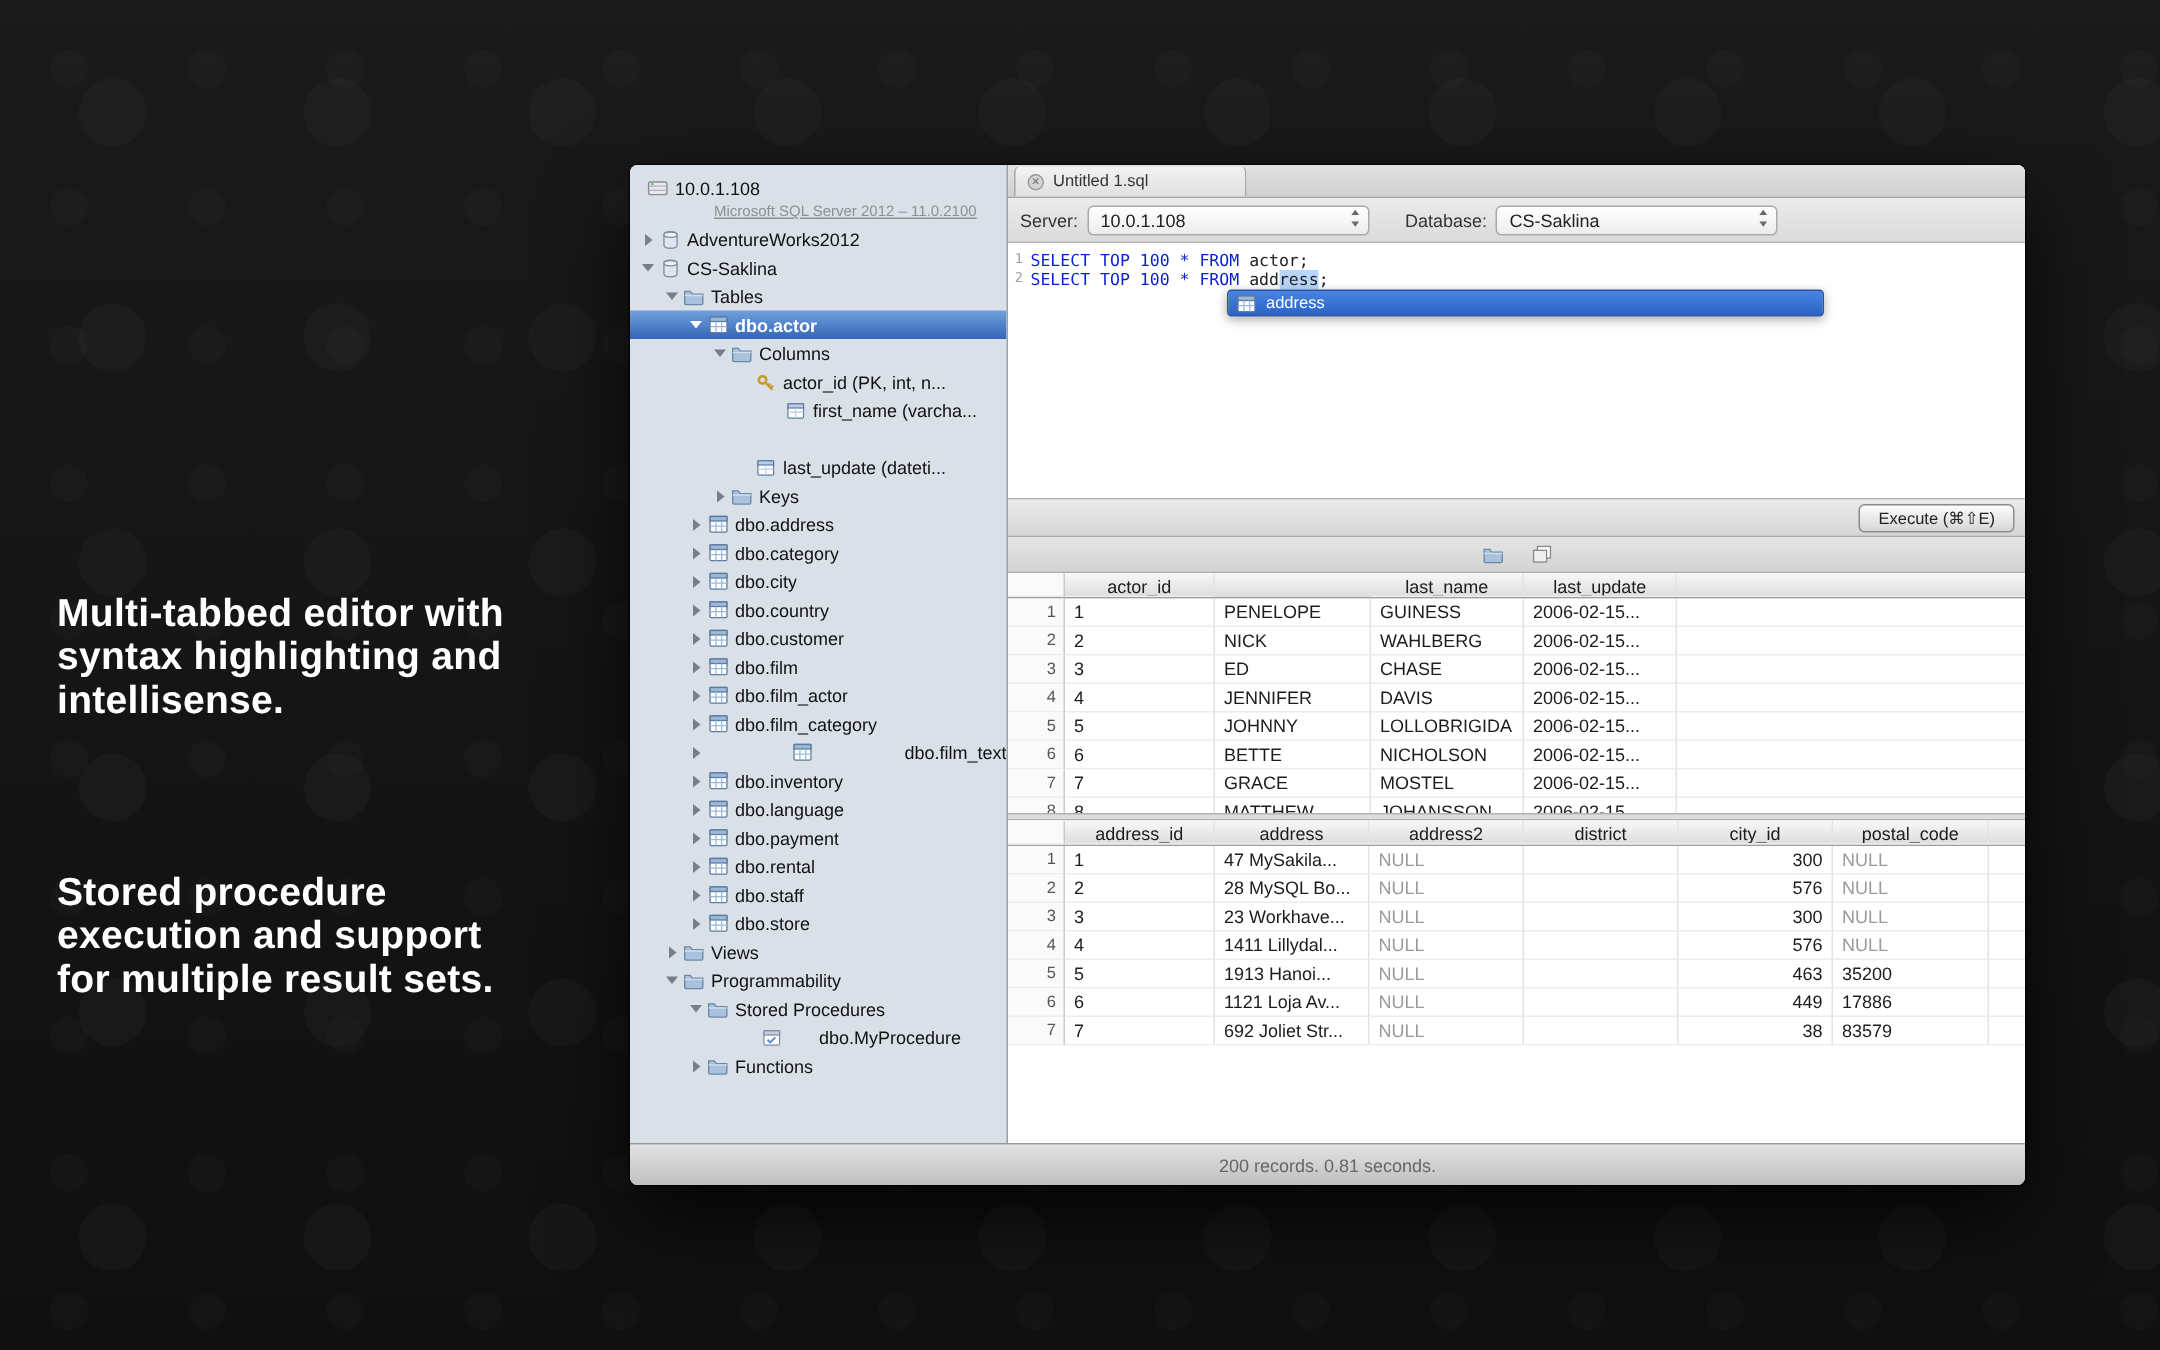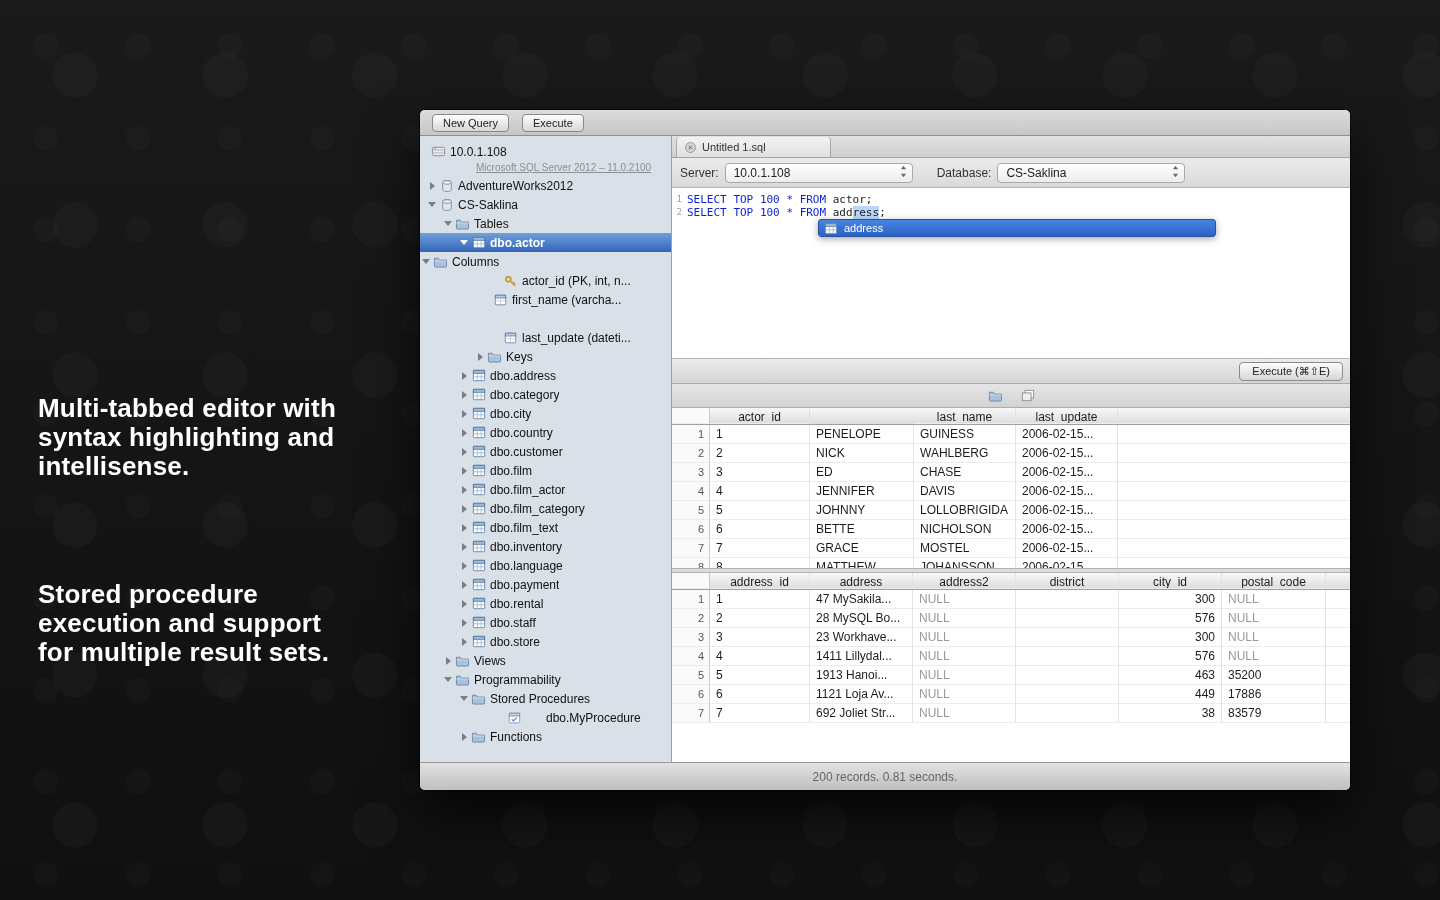--- a/index.html
+++ b/index.html
@@ -187,24 +187,20 @@
   <div class="blurb b2">Multi-tabbed editor with
 syntax highlighting and
 intellisense.</div>
   <div class="blurb b3">Stored procedure
 execution and support
 for multiple result sets.</div>
 
   <div class="window">
 
 
-    <div class="toolbar">
-      <button class="tb">New Query</button>
-      <button class="tb">Execute</button>
-    </div>
 
     <div class="wbody">
 
       <div class="sidebar">
           <div class="tree-row" style="padding-left: 10px;">
             <span class="tri" style="width: 0px;"></span>
             <span class="ticon">
               <svg width="15" height="15" viewBox="0 0 16 16">
                 <rect x="1.5" y="3.5" width="13" height="9" rx="1.5" fill="#e9e9ed" stroke="#8a8a92"></rect>
                 <line x1="1.5" y1="6.5" x2="14.5" y2="6.5" stroke="#b2b2ba"></line>
@@ -251,41 +247,41 @@
               <svg width="14" height="13" viewBox="0 0 16 15">
                 <rect x="1.5" y="1.5" width="13" height="12" rx="1" fill="#fff" stroke="#5b7ba0"></rect>
                 <rect x="1.5" y="1.5" width="13" height="3.5" fill="#9db9d8" stroke="#5b7ba0"></rect>
                 <line x1="6" y1="5" x2="6" y2="13.5" stroke="#9db9d8"></line>
                 <line x1="10.5" y1="5" x2="10.5" y2="13.5" stroke="#9db9d8"></line>
                 <line x1="1.5" y1="9" x2="14.5" y2="9" stroke="#9db9d8"></line>
               </svg>
             </span>
             <span class="tlabel">dbo.actor</span>
           </div>
-          <div class="tree-row" style="">
+          <div class="tree-row" style="padding-left: 54px;">
             <span class="tri down"></span>
             <span class="ticon">
               <svg width="15" height="13" viewBox="0 0 16 14">
                 <path d="M1.5 3.5h4l1.5 2h7.5v6.5a1 1 0 0 1-1 1h-11a1 1 0 0 1-1-1z" fill="#a9c1dc" stroke="#6c88a8"></path>
                 <path d="M1.5 6.5h13" stroke="#cfdded"></path>
               </svg>
             </span>
             <span class="tlabel">Columns</span>
           </div>
           <div class="tree-row" style="padding-left: 70px;">
             <span class="tri"></span>
             <span class="ticon">
               <svg width="14" height="14" viewBox="0 0 16 16">
                 <circle cx="5" cy="6" r="2.8" fill="none" stroke="#c79b2e" stroke-width="2"></circle>
                 <path d="M7.5 8.5l5 5M11.2 12.2l1.8-1.8M9.4 10.4l1.5-1.5" stroke="#c79b2e" stroke-width="1.8" fill="none"></path>
               </svg>
             </span>
             <span class="tlabel">actor_id (PK, int, n...</span>
           </div>
-          <div class="tree-row" style="padding-left: 60px; text-align: right;">
+          <div class="tree-row" style="padding-left: 90px; text-align: right;">
             <span class="tri"></span>
             <span class="ticon">
               <svg width="13" height="12" viewBox="0 0 16 15">
                 <rect x="1.5" y="1.5" width="13" height="12" rx="1" fill="#fff" stroke="#5b7ba0"></rect>
                 <rect x="1.5" y="1.5" width="13" height="3.5" fill="#b8cde6" stroke="#5b7ba0"></rect>
                 <line x1="1.5" y1="8.5" x2="14.5" y2="8.5" stroke="#b8cde6"></line>
                 <line x1="8" y1="5" x2="8" y2="13.5" stroke="#b8cde6"></line>
               </svg>
             </span>
             <span class="tlabel">first_name (varcha...</span>
@@ -421,21 +417,21 @@
               <svg width="14" height="13" viewBox="0 0 16 15">
                 <rect x="1.5" y="1.5" width="13" height="12" rx="1" fill="#fff" stroke="#5b7ba0"></rect>
                 <rect x="1.5" y="1.5" width="13" height="3.5" fill="#9db9d8" stroke="#5b7ba0"></rect>
                 <line x1="6" y1="5" x2="6" y2="13.5" stroke="#9db9d8"></line>
                 <line x1="10.5" y1="5" x2="10.5" y2="13.5" stroke="#9db9d8"></line>
                 <line x1="1.5" y1="9" x2="14.5" y2="9" stroke="#9db9d8"></line>
               </svg>
             </span>
             <span class="tlabel">dbo.film_category</span>
           </div>
-          <div class="tree-row" style="padding-left: 38px;">
+          <div class="tree-row" style="padding-left: 38px; justify-content: space-between;">
             <span class="tri right"></span>
             <span class="ticon">
               <svg width="14" height="13" viewBox="0 0 16 15">
                 <rect x="1.5" y="1.5" width="13" height="12" rx="1" fill="#fff" stroke="#5b7ba0"></rect>
                 <rect x="1.5" y="1.5" width="13" height="3.5" fill="#9db9d8" stroke="#5b7ba0"></rect>
                 <line x1="6" y1="5" x2="6" y2="13.5" stroke="#9db9d8"></line>
                 <line x1="10.5" y1="5" x2="10.5" y2="13.5" stroke="#9db9d8"></line>
                 <line x1="1.5" y1="9" x2="14.5" y2="9" stroke="#9db9d8"></line>
               </svg>
             </span>

